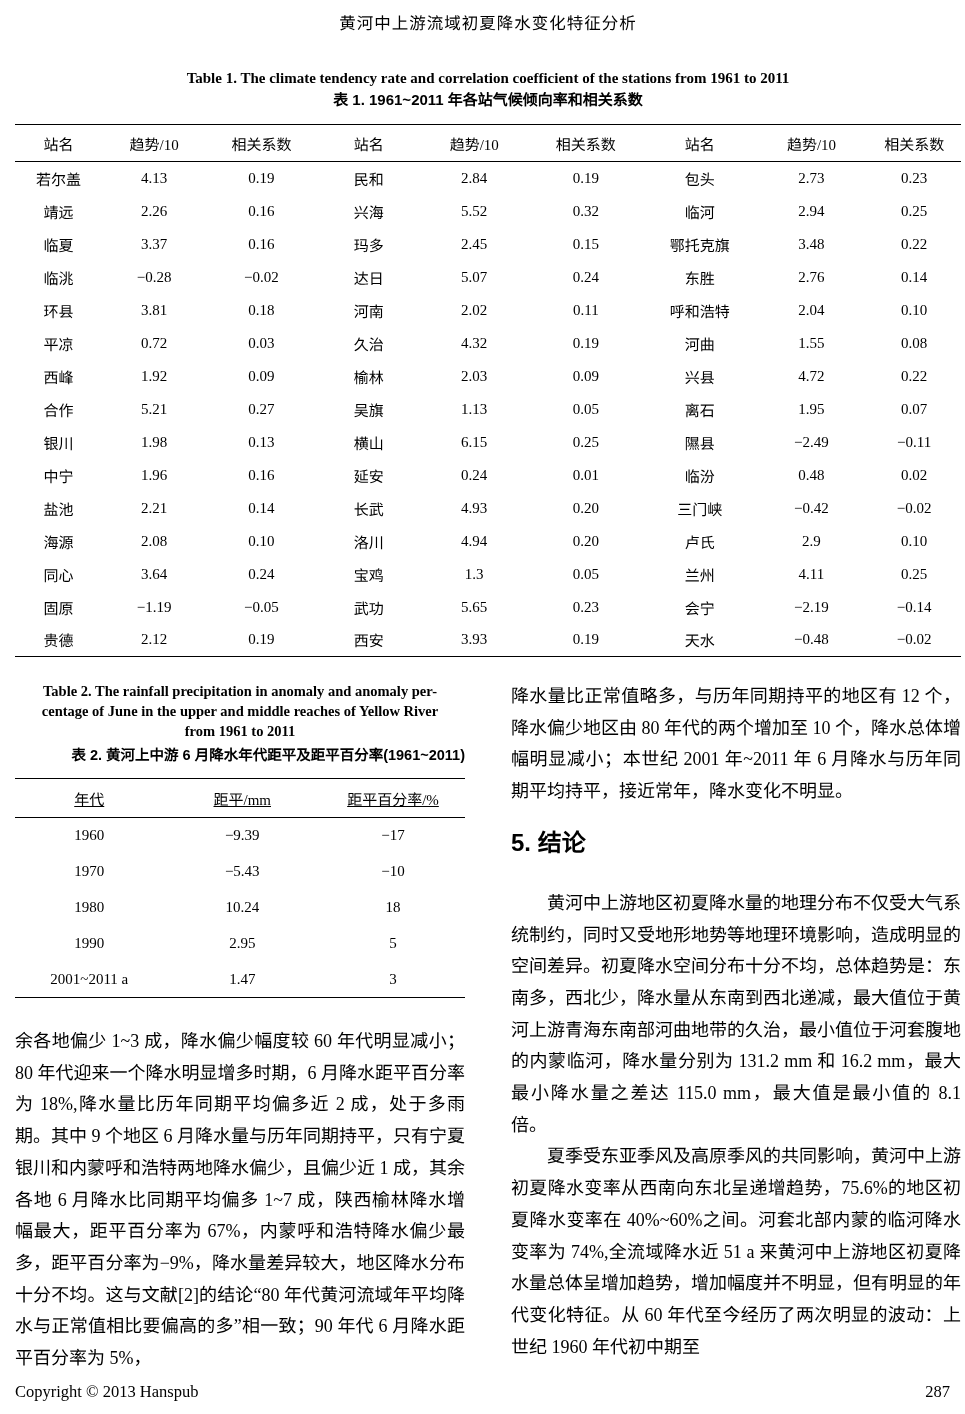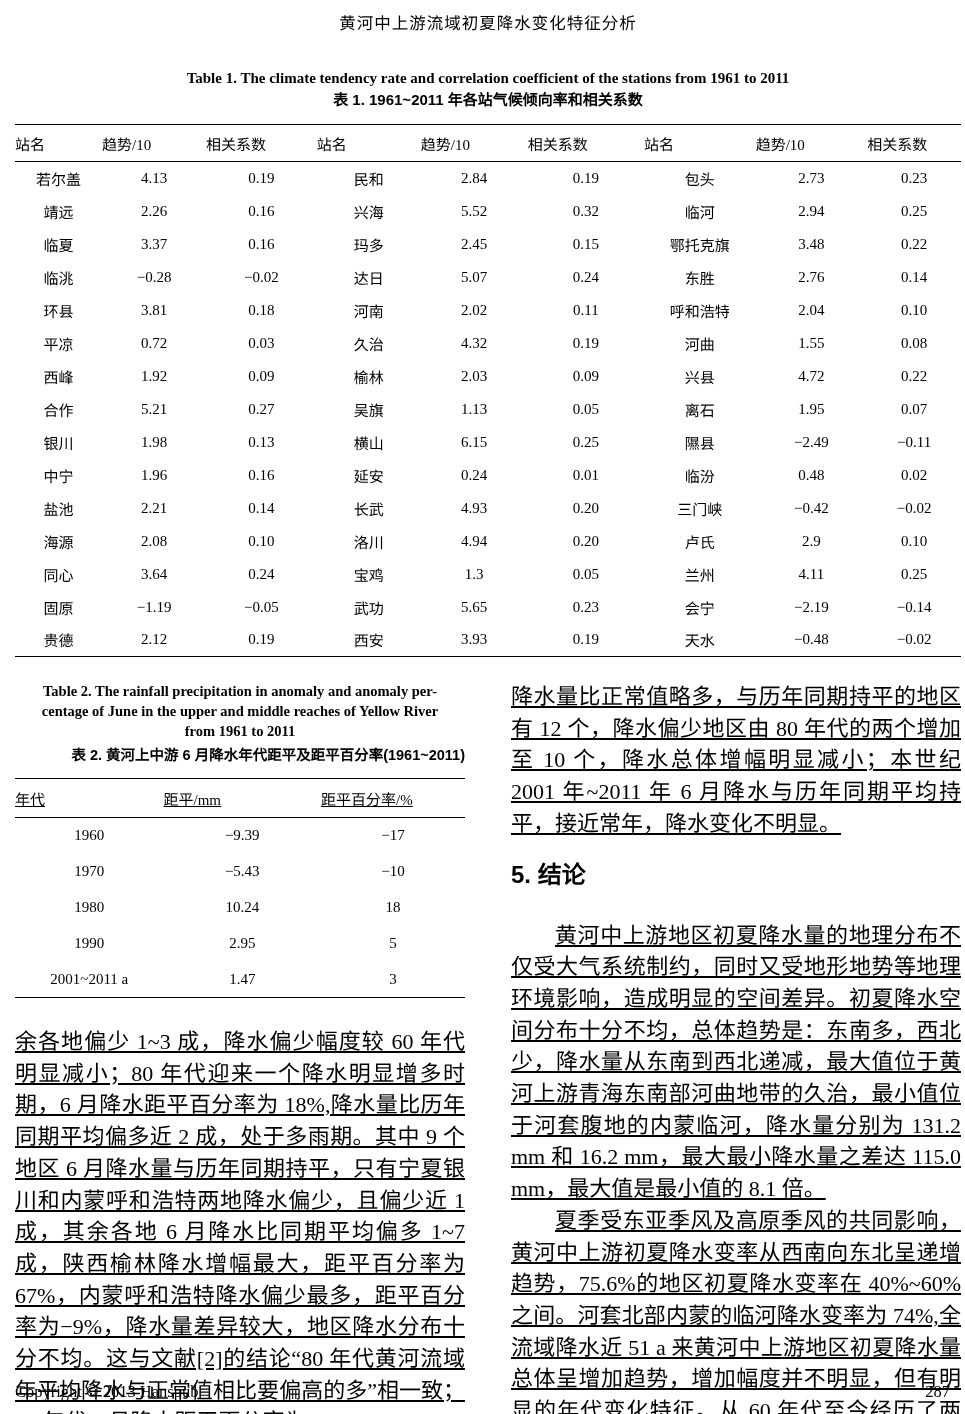--- a/index.html
+++ b/index.html
@@ -23,41 +23,40 @@
   
   .t1-caption { margin-top:34px; text-align:center; font-weight:bold; }
   .t1-caption .en { font-size:15px; line-height:21px; font-family:"Liberation Serif", serif; }
   .t1-caption .zh { font-size:15px; line-height:22px; font-family:"Liberation Sans", sans-serif; }
   
   table { border-collapse:collapse; width:100%; table-layout:fixed; }
   .tbl { border-top:1.5px solid #000; border-bottom:1.5px solid #000; }
   .tbl thead th {
     font-weight:normal; font-size:15px;
     border-bottom:1px solid #000;
-    text-align:left; vertical-align:middle;
+    text-align:center; vertical-align:middle;
   }
   .tbl td { font-size:15px; text-align:center; vertical-align:middle; }
   .table1 { margin-top:13px; }
   .table1 thead th { height:37px; }
   .table1 td { height:33px; }
   .table2 { margin-top:12px; }
   .table2 thead th { height:39px;text-decoration:underline; }
   .table2 td { height:36px; }
   
   .columns { display:flex; margin-top:24px; gap:46px; }
   .col { flex:1 1 0; min-width:0; }
   .t2-caption { text-align:center; font-weight:bold; }
   .t2-caption .en { font-size:14.5px; line-height:20px; font-family:"Liberation Serif", serif; }
   .t2-caption .zh { font-size:14.5px; line-height:21px; margin-top:4px; font-family:"Liberation Sans", sans-serif;text-align:right; }
   
   .body-text {
-    font-size:22px;
+    font-size:18px;
     line-height:31.7px;
     text-align:justify;
-    text-decoration:underline;
   }
   .indent { text-indent:2em; }
   .left-para { margin-top:28px; }
   .section-heading {
     font-family:"Liberation Sans", sans-serif;
     font-size:24px;
     font-weight:bold;
     margin:15px 0 30px 0;
   }
   

